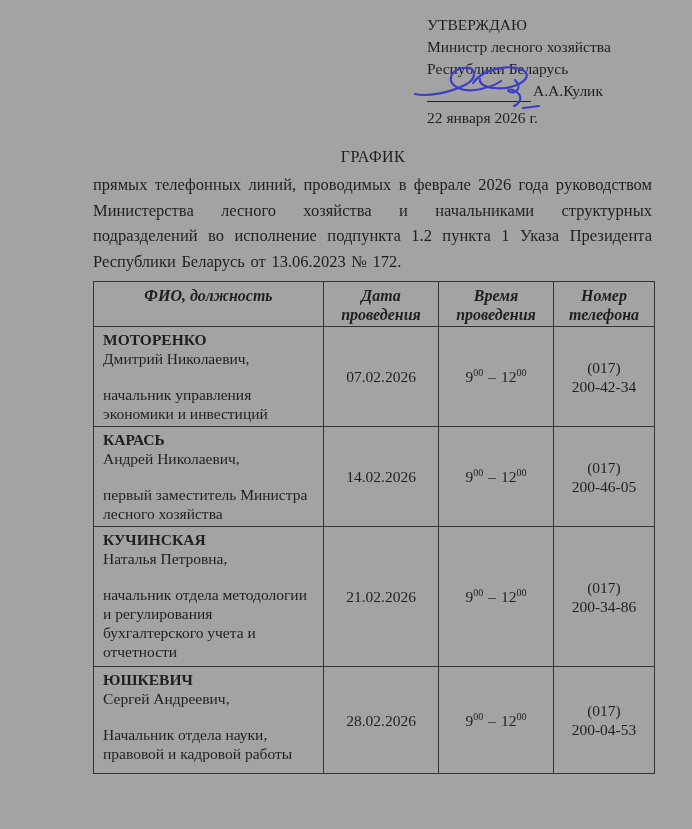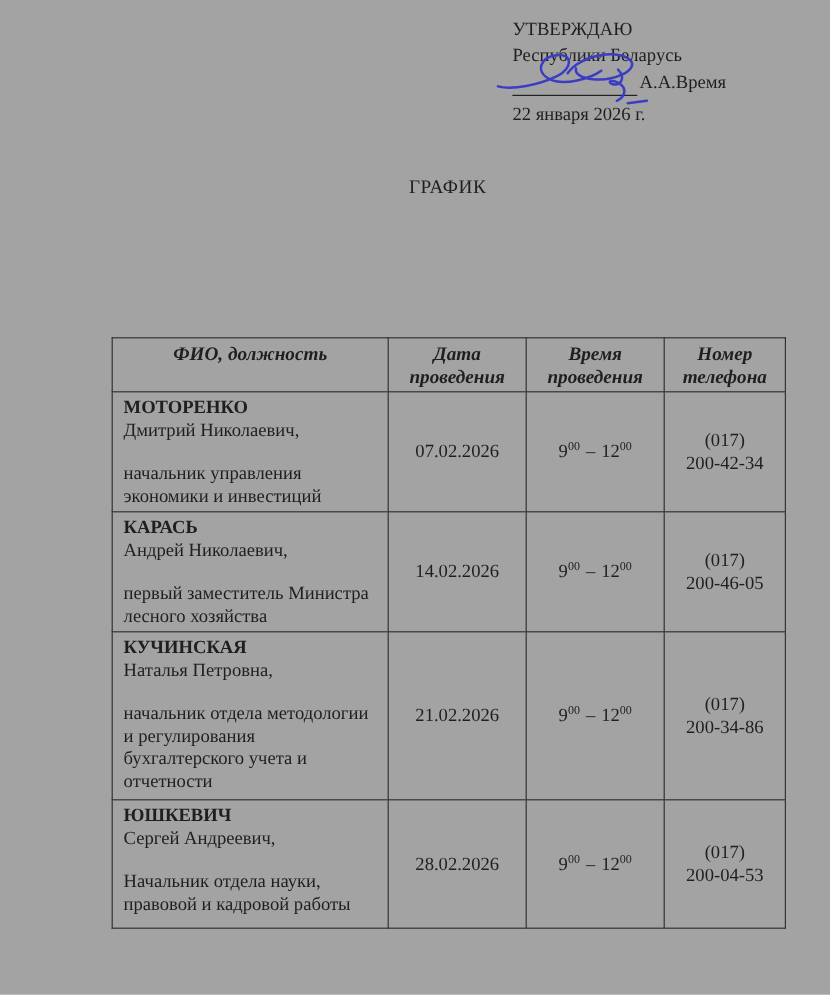--- a/index.html
+++ b/index.html
@@ -65,35 +65,37 @@
   sup{font-size:10px;line-height:0;}
   .tsep{margin:0 5px;}
 </style>
 </head>
 <body>
 
 <div class="page">
 
   <div class="approval">
     <div class="line">УТВЕРЖДАЮ</div>
+    <div class="line">Министр лесного хозяйства</div>
     <div class="line">Республики Беларусь</div>
     <div class="sig-line">
       <svg class="sig-svg" viewBox="0 0 152 56" fill="none" stroke="#3b3ec4" stroke-width="2.1" stroke-linecap="round" stroke-linejoin="round">
         <path d="M4 38 C16 41 38 37 54 29 C66 23 67 10 52 12 C39 14 35 26 47 32 C59 38 82 31 90 25"></path>
         <path d="M62 27 C74 10 108 7 115 17 C120 25 100 34 83 32 C74 31 68 28 69 23"></path>
         <path d="M104 24 C111 31 106 38 99 36 C94 34 100 31 107 37 C112 42 108 48 103 50"></path>
         <path d="M112 52 L128 50"></path>
       </svg>
-      <span class="sig-underline"></span><span class="sig-name">А.А.Время</span>
+      <span class="sig-underline"></span><span class="sig-name">А.А.Кулик</span>
     </div>
     <div class="line">22 января 2026 г.</div>
   </div>
 
   <div class="doc-title">ГРАФИК</div>
 
+  <div class="intro">прямых телефонных линий, проводимых в феврале 2026 года руководством Министерства лесного хозяйства и начальниками структурных подразделений во исполнение подпункта 1.2 пункта 1 Указа Президента Республики Беларусь от 13.06.2023 № 172.</div>
 
   <table class="sched">
     <colgroup>
       <col class="col-fio">
         <col class="col-date">
         <col class="col-time">
         <col class="col-phone">
     </colgroup>
     <thead>
       <tr style="height:37px;font-style:italic;">

